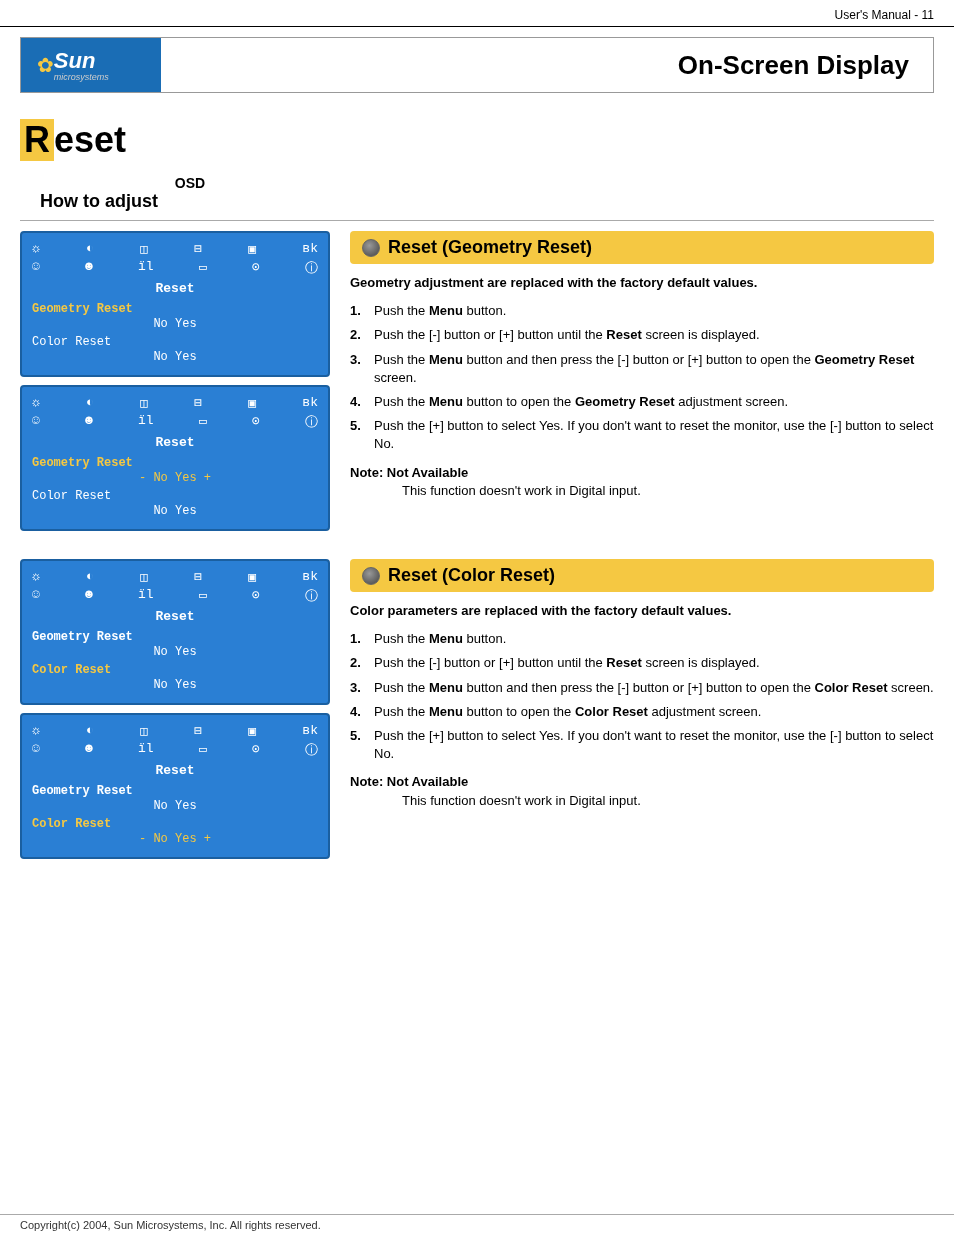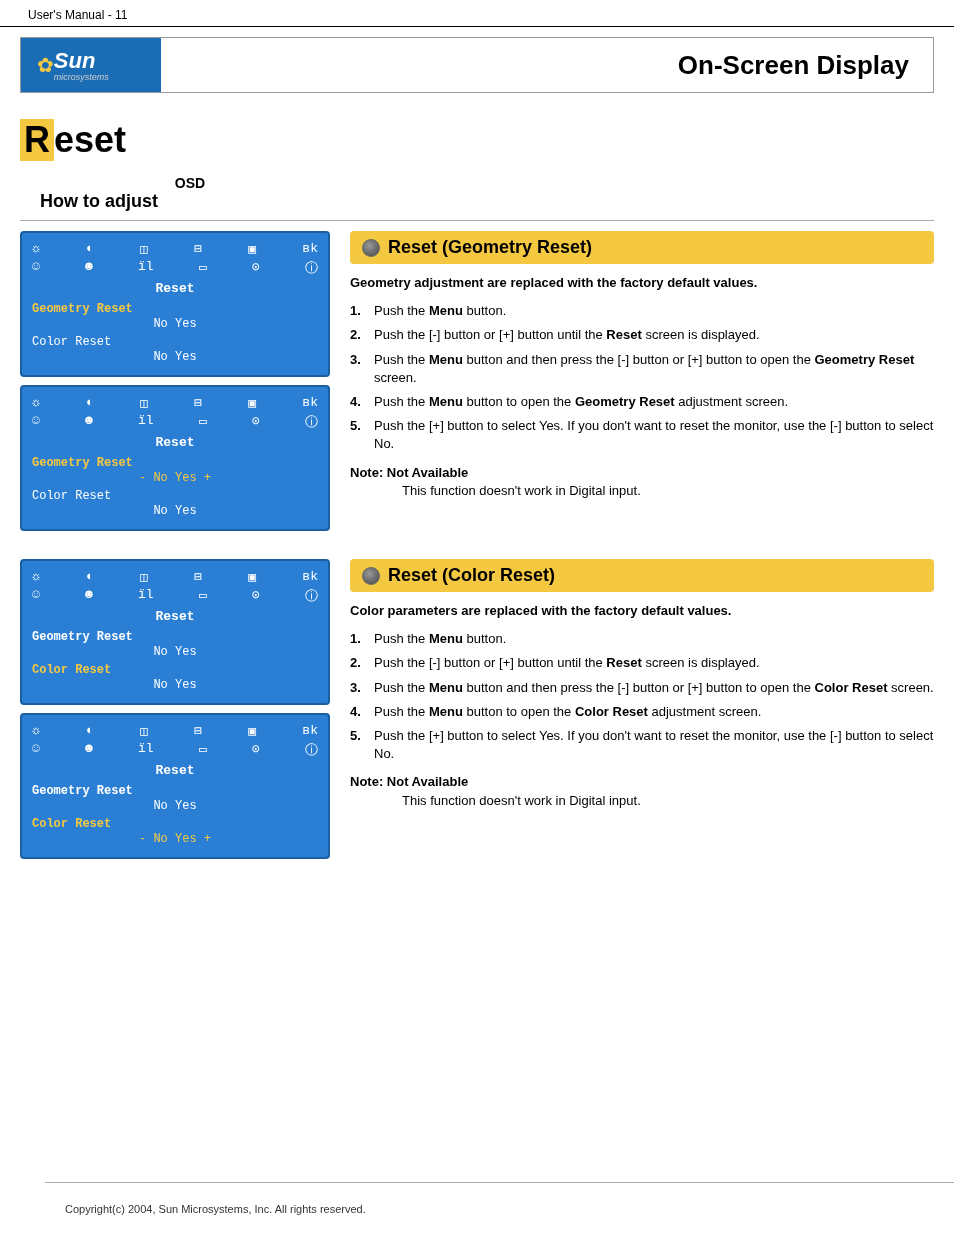--- a/index.html
+++ b/index.html
@@ -9,21 +9,21 @@
       background: #fff;
       color: #000;
       width: 954px;
       min-height: 1235px;
       position: relative;
     }
 
     
     .page-header {
       display: flex;
-      justify-content: flex-start;
+      justify-content: flex-end;
       padding: 8px 20px 4px 28px;
       border-bottom: 1px solid #000;
     }
     .page-number {
       font-size: 12px;
     }
 
     
     .top-banner {
       display: flex;
@@ -265,24 +265,23 @@
       padding-left: 52px;
     }
 
     
     .page-footer {
       position: absolute;
       bottom: 0;
       left: 0;
       right: 0;
       border-top: 1px solid #aaa;
-      padding: 20px 20px;
+      padding: 4px 20px;
       font-size: 11px;
       color: #333;
-      margin-left: 45px;
     }
   </style>
 </head>
 <body>
 
 <div class="page-header">
   <span class="page-number">User's Manual - 11</span>
 </div>
 
 <div class="top-banner">

